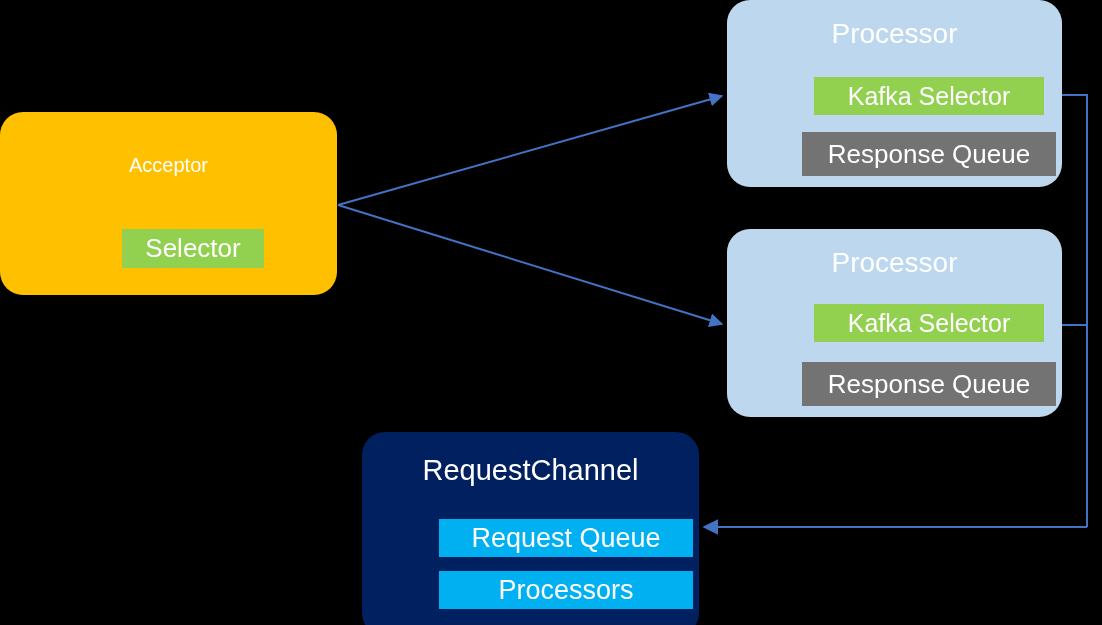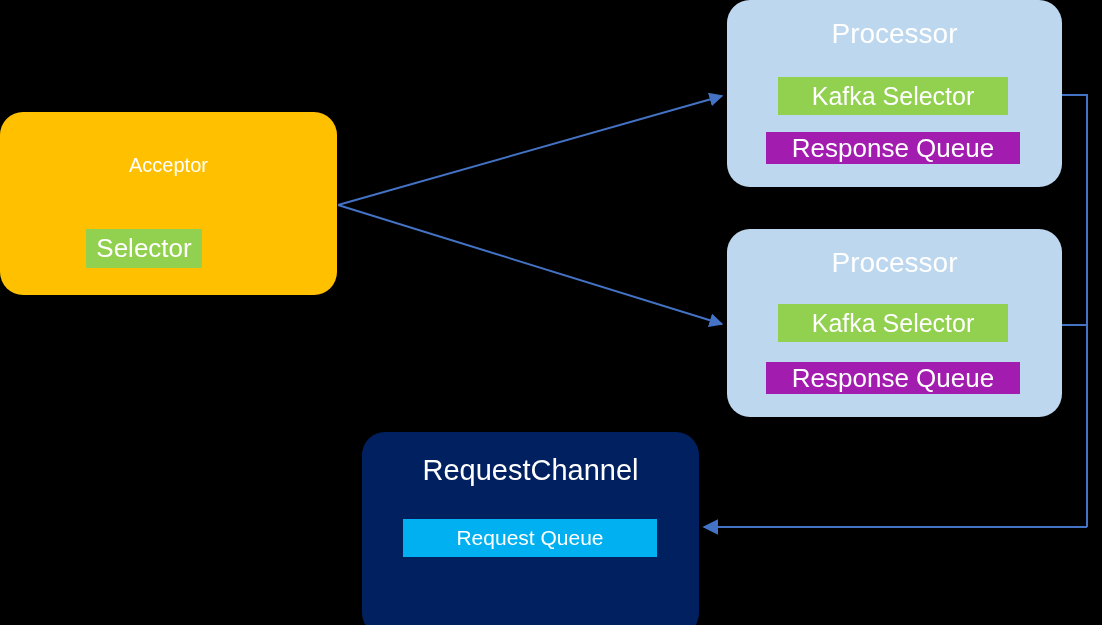--- a/index.html
+++ b/index.html
@@ -34,38 +34,39 @@
   }
   .chip {
     position: absolute;
     display: flex;
     align-items: center;
     justify-content: center;
     color: #FFFFFF;
     font-weight: 400;
     white-space: nowrap;
     box-sizing: border-box;
+    margin-left: 36px;
   }
 
   
   #acceptor-box {
     left: 0px;
     top: 112px;
     width: 337px;
     height: 183px;
     background: #FFC000;
   }
   #acceptor-title {
     top: 42px;
     font-size: 20px;
   }
   #acceptor-selector-chip {
     left: 86px;
     top: 117px;
-    width: 116px;
+    width: 142px;
     height: 39px;
     background: #92D050;
     font-size: 26px;
   }
 
   
   .processor-box {
     left: 727px;
     width: 335px;
     background: #BDD7EE;
@@ -82,22 +83,22 @@
     height: 38px;
     background: #92D050;
     font-size: 25px;
   }
   #processor-box-1 .kafka-selector-chip { top: 77px; }
   #processor-box-2 .kafka-selector-chip { top: 75px; }
 
   .response-queue-chip {
     left: 39px;
     width: 254px;
-    height: 32px;
-    background: #a21caf;
+    height: 44px;
+    background: #737373;
     font-size: 26px;
   }
   #processor-box-1 .response-queue-chip { top: 132px; }
   #processor-box-2 .response-queue-chip { top: 133px; }
 
   
   #request-channel-box {
     left: 362px;
     top: 432px;
     width: 337px;
@@ -107,21 +108,21 @@
   #request-channel-title {
     top: 22px;
     font-size: 29px;
   }
   #request-queue-chip {
     left: 41px;
     top: 87px;
     width: 254px;
     height: 38px;
     background: #00B0F0;
-    font-size: 21px;
+    font-size: 27px;
   }
   #processors-chip {
     left: 41px;
     top: 139px;
     width: 254px;
     height: 38px;
     background: #00B0F0;
     font-size: 27px;
   }
 
@@ -174,15 +175,16 @@
 
   <div class="box processor-box" id="processor-box-2">
     <div class="box-title processor-title">Processor</div>
     <div class="chip kafka-selector-chip">Kafka Selector</div>
     <div class="chip response-queue-chip">Response Queue</div>
   </div>
 
   <div class="box" id="request-channel-box">
     <div class="box-title" id="request-channel-title">RequestChannel</div>
     <div class="chip" id="request-queue-chip">Request Queue</div>
+    <div class="chip" id="processors-chip">Processors</div>
   </div>
 
 </div>
 
 </body></html>

